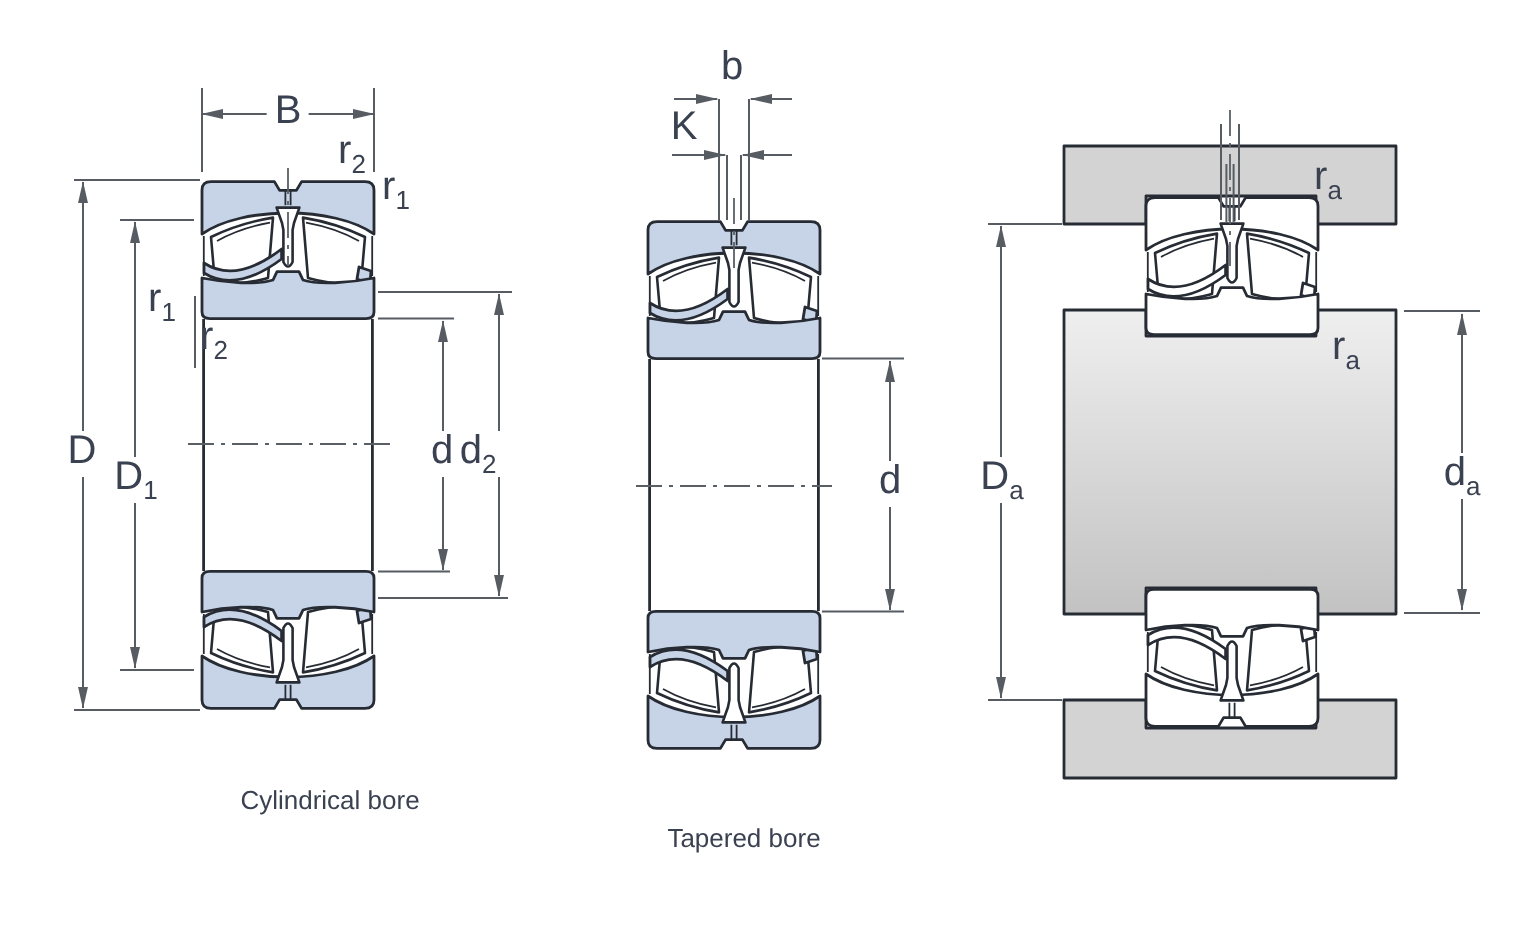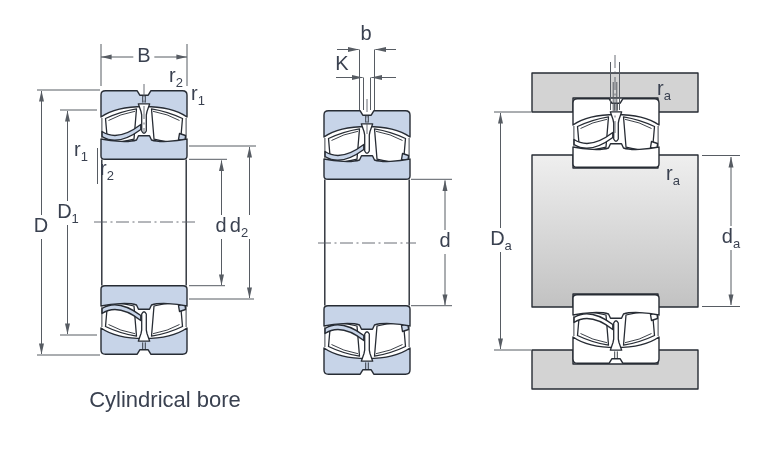--- a/index.html
+++ b/index.html
@@ -20,21 +20,21 @@
   .art{position:absolute;left:0;top:0;}
   .lbl{
     position:absolute;transform:translate(-50%,-50%);
     font-size:20px;color:var(--text);white-space:nowrap;line-height:1;
     font-family:"Liberation Sans",sans-serif;
   }
   .lbl sub{font-size:13px;line-height:1;}
   .lbl.bg{background:var(--bg);padding:0 4px;}
   .caption{
     position:absolute;transform:translate(-50%,-50%);
-    font-size:22px;color:var(--text);white-space:nowrap;
+    font-size:13px;color:var(--text);white-space:nowrap;
   }
   
   .ring,.cage{fill:var(--ringfill,#c7d4e8);stroke:var(--olc,#272c34);stroke-width:1.4;stroke-linejoin:round;}
   .roller,.pin{fill:var(--rollfill,#ffffff);stroke:var(--olc,#272c34);stroke-width:1.3;stroke-linejoin:round;}
   .thin{fill:none;stroke:var(--olc,#272c34);stroke-width:0.9;}
   .bearing-blue{--ringfill:var(--bearing_fill);--olc:var(--outline);}
   .bearing-white{--ringfill:#ffffff;--olc:var(--outline);}
   .dim{stroke:var(--dim_line);stroke-width:1;fill:none;}
   .dashdot{stroke:#5a5f66;stroke-width:0.9;fill:none;stroke-dasharray:13 3.5 2 3.5;}
   .outl{stroke:var(--outline);stroke-width:1.4;fill:none;}
@@ -133,27 +133,28 @@
     <path class="dim" d="M731,157 V305" marker-start="url(#ah)" marker-end="url(#ah)"></path>
   </g>
 </svg>
 
 <div class="lbl bg" style="left:144px;top:57px"><span>B</span><sub></sub></div>
 <div class="lbl" style="left:176px;top:77px"><span>r</span><sub>2</sub></div>
 <div class="lbl" style="left:198px;top:95px"><span>r</span><sub>1</sub></div>
 <div class="lbl" style="left:81px;top:151px"><span>r</span><sub>1</sub></div>
 <div class="lbl" style="left:107px;top:170px"><span>r</span><sub>2</sub></div>
 <div class="lbl bg" style="left:41px;top:227px"><span>D</span><sub></sub></div>
-<div class="lbl bg" style="left:68px;top:213px"><span>D</span><sub>1</sub></div>
+<div class="lbl bg" style="left:68px;top:240px"><span>D</span><sub>1</sub></div>
 <div class="lbl bg" style="left:221px;top:227px"><span>d</span><sub></sub></div>
 <div class="lbl bg" style="left:239px;top:227px"><span>d</span><sub>2</sub></div>
 <div class="caption" style="left:165px;top:400px">Cylindrical bore</div>
 
 <div class="lbl" style="left:366px;top:35px"><span>b</span><sub></sub></div>
 <div class="lbl" style="left:342px;top:65px"><span>K</span><sub></sub></div>
 <div class="lbl bg" style="left:445px;top:242px"><span>d</span><sub></sub></div>
+<div class="caption" style="left:372px;top:419px">Tapered bore</div>
 
 <div class="lbl" style="left:664px;top:90px"><span>r</span><sub>a</sub></div>
 <div class="lbl" style="left:673px;top:175px"><span>r</span><sub>a</sub></div>
 <div class="lbl bg" style="left:501px;top:240px"><span>D</span><sub>a</sub></div>
 <div class="lbl bg" style="left:731px;top:238px"><span>d</span><sub>a</sub></div>
 
 </div>
 
 </body></html>

